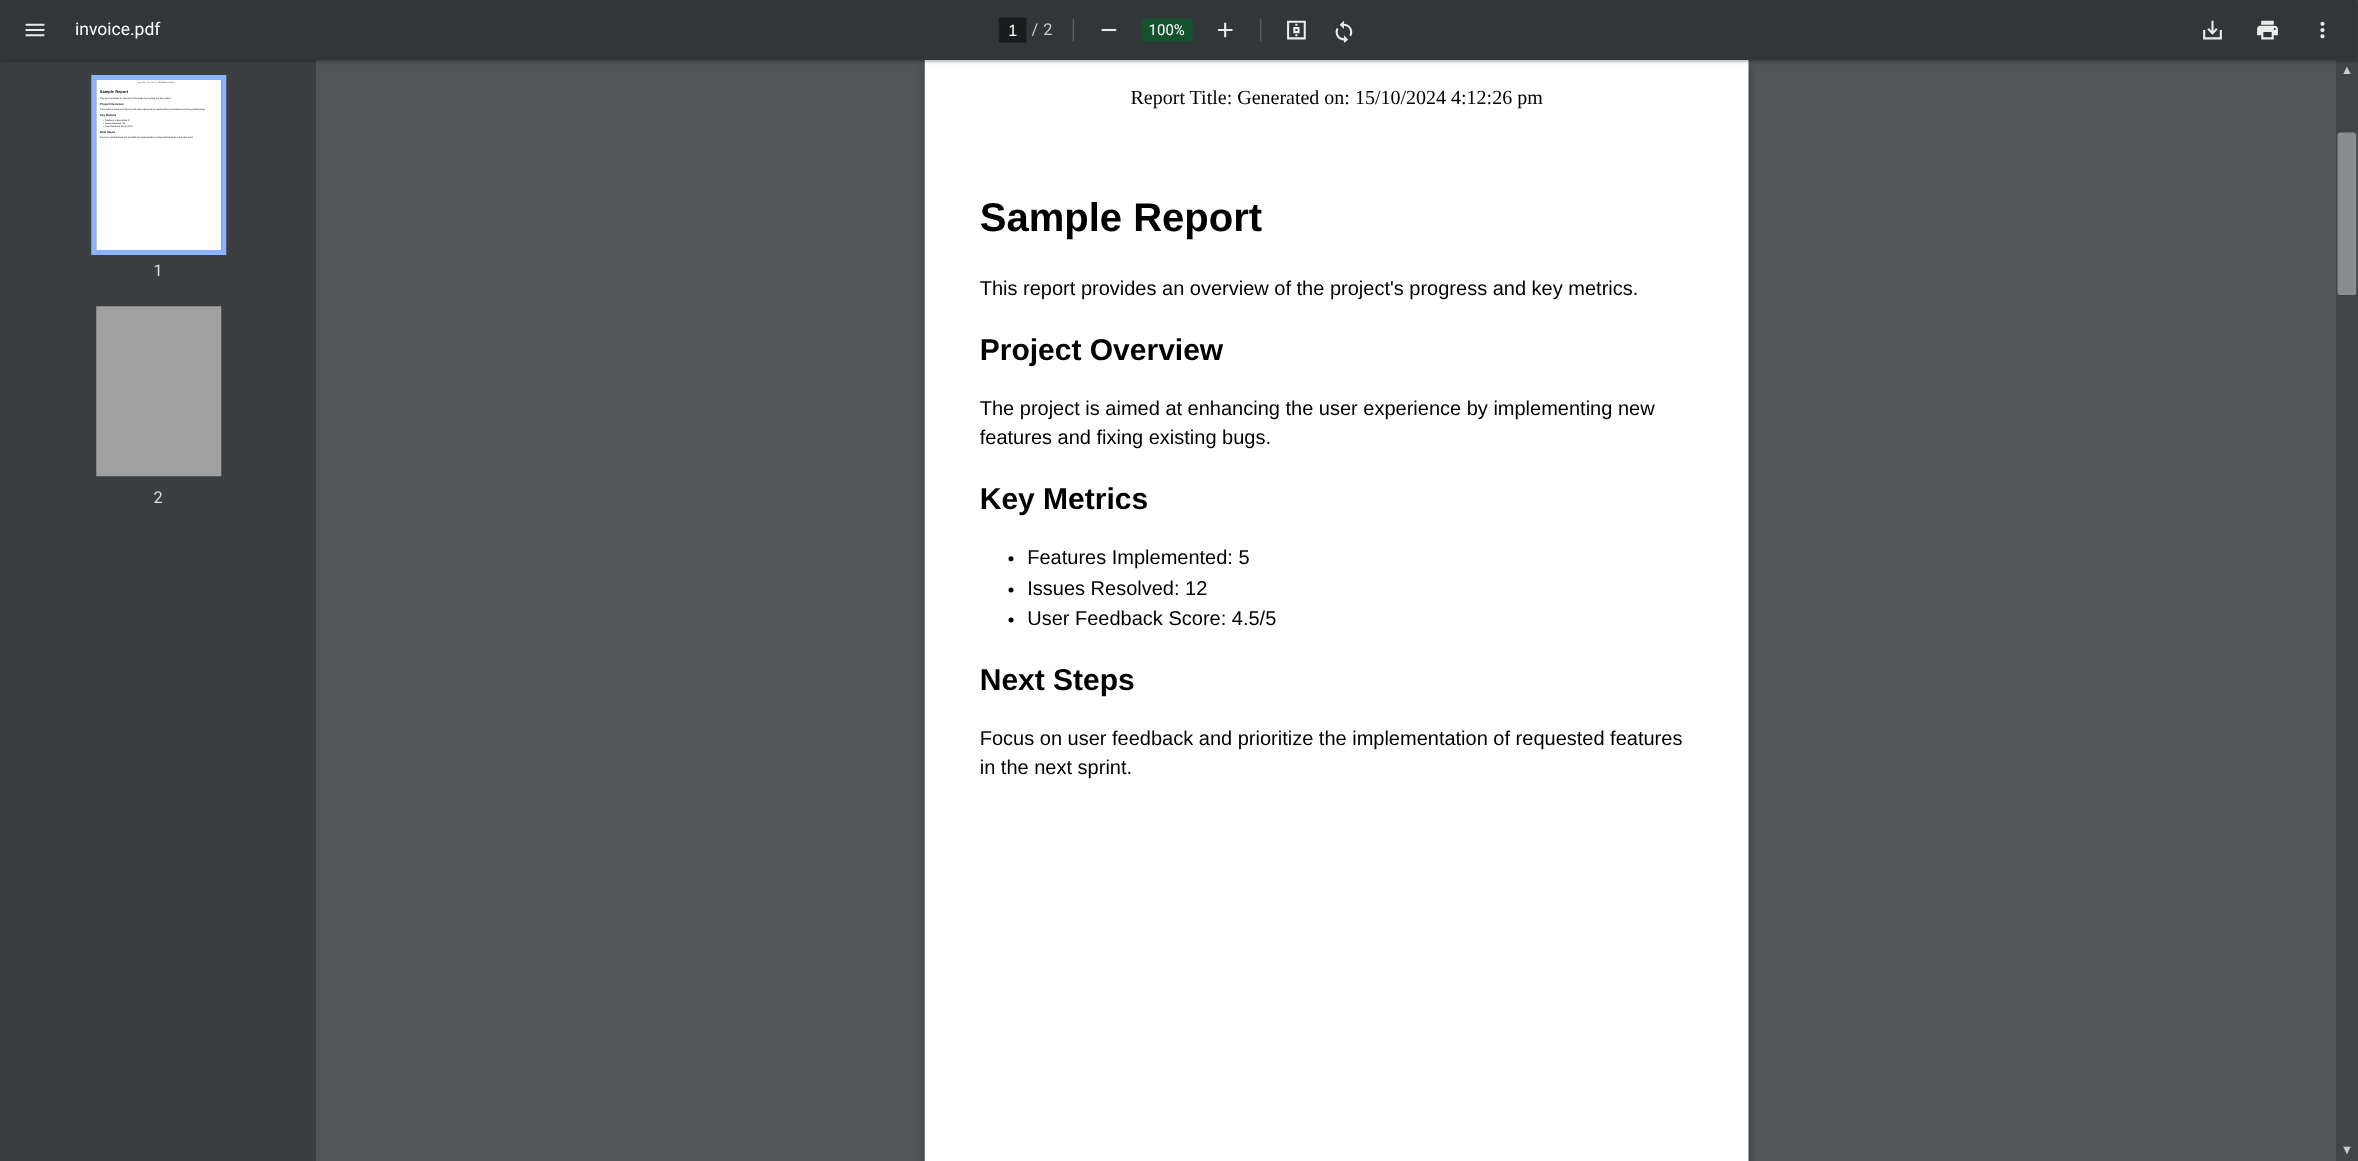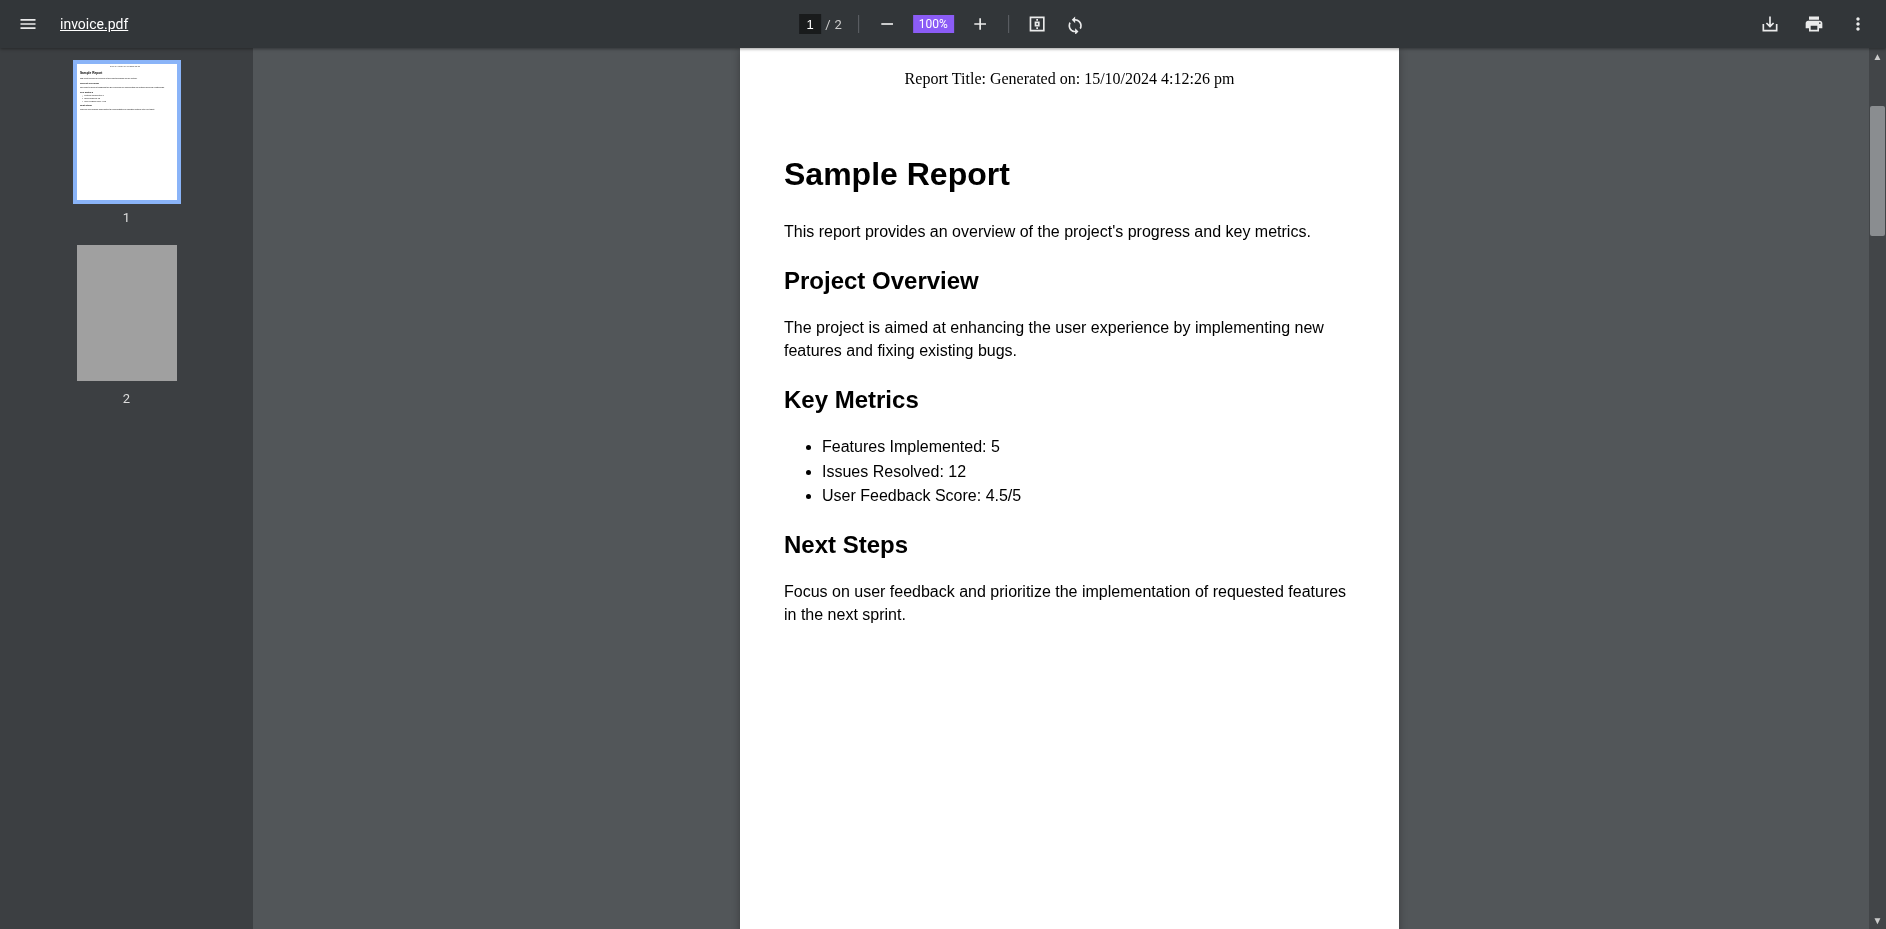--- a/index.html
+++ b/index.html
@@ -23,21 +23,20 @@
       padding: 0 16px;
       color: #fff;
       position: relative;
       box-shadow: 0 1px 3px rgba(0,0,0,0.4);
       z-index: 10;
     }
     .toolbar-left {
       display: flex;
       align-items: center;
       gap: 20px;
-      text-decoration: underline;
     }
     .toolbar-center {
       position: absolute;
       left: 50%;
       transform: translateX(-50%);
       display: flex;
       align-items: center;
       gap: 14px;
     }
     .toolbar-right {
@@ -81,21 +80,21 @@
       color: #ccc;
       font-size: 13px;
     }
     .divider {
       width: 1px;
       height: 18px;
       background: #5f6368;
       margin: 0 2px;
     }
     .zoom-box {
-      background: #8b5cf6;
+      background: #14532d;
       color: #fff;
       font-size: 12px;
       padding: 2px 6px;
       min-width: 38px;
       text-align: center;
     }
     .main-area {
       display: flex;
       height: calc(100% - 48px);
     }

